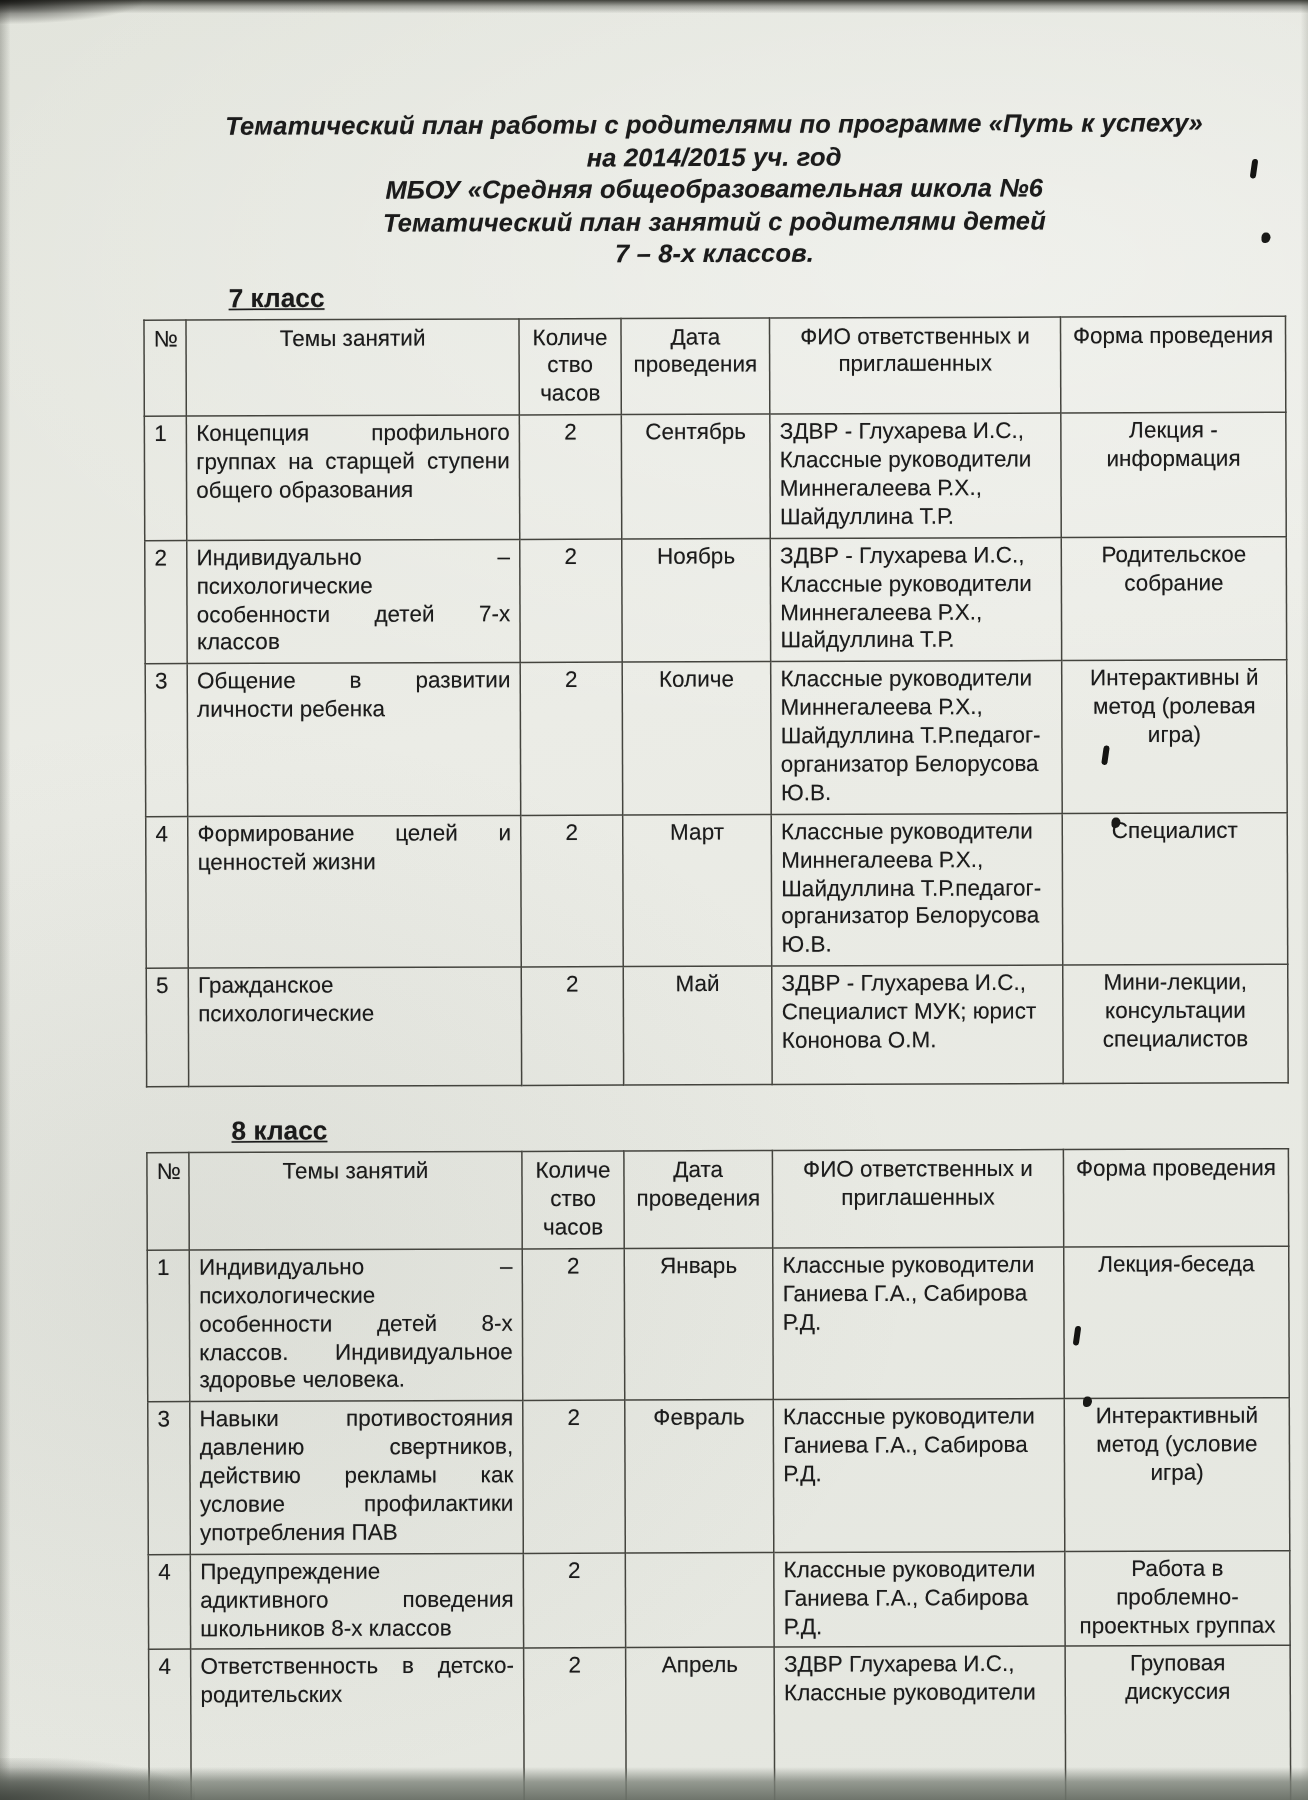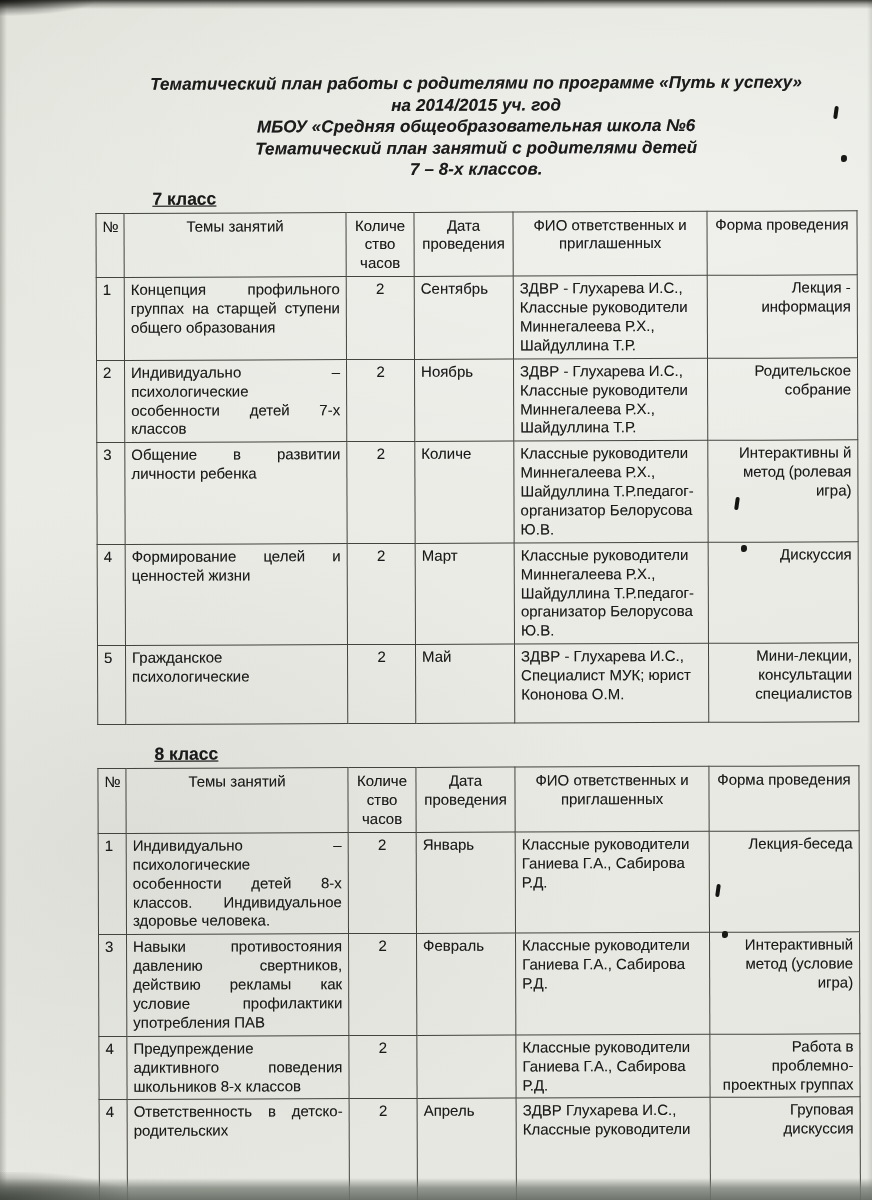--- a/index.html
+++ b/index.html
@@ -25,23 +25,23 @@
     margin:7px 0 3px 57px;font-size:17.5px;font-weight:700;text-decoration:underline;
   }
   .section-8 .sec-heading{margin-top:19px}
   table.plan{border-collapse:collapse;table-layout:fixed;width:761px;font-size:15px;line-height:1.26}
   .plan th,.plan td{border:1px solid #44443e;vertical-align:top;padding:3px 6px;font-weight:400;overflow:hidden}
   .plan th{text-align:center;padding-top:4px}
   .w-num{width:28px}.w-topic{width:222px}.w-hours{width:68px}.w-date{width:99px}.w-people{width:194px}.w-form{width:150px}
   .c-num{text-align:left;padding-left:4px}
   .c-topic{text-align:justify}
   .c-hours{text-align:center}
-  .c-date{}
+  .c-date{text-align:center}
   .c-people{text-align:left}
-  .c-form{text-align:right}
+  .c-form{text-align:center}
   tr.r-pad td{height:72px}
   tr.r-cut td{height:150px}
 
   
   .edge-top{position:absolute;left:0;top:0;width:100%;height:9px;z-index:6;
     background:linear-gradient(180deg, rgba(35,36,30,.85) 0%, rgba(35,36,30,.35) 45%, rgba(35,36,30,0) 100%);}
   .corner-tl{position:absolute;left:0;top:0;width:95px;height:16px;z-index:7;
     background:radial-gradient(ellipse at 0% 0%, rgba(20,20,18,.9), rgba(20,20,18,0) 72%);}
   .edge-bottom{position:absolute;left:0;bottom:0;width:100%;height:22px;z-index:6;
     background:linear-gradient(180deg, rgba(110,116,106,0) 0%, rgba(125,131,122,.78) 45%, rgba(104,110,101,.95) 100%);}
@@ -114,21 +114,21 @@
             <td class="c-date">Количе</td>
             <td class="c-people">Классные руководители Миннегалеева Р.Х., Шайдуллина Т.Р.педагог-организатор Белорусова Ю.В.</td>
             <td class="c-form">Интерактивны й метод (ролевая игра)</td>
           </tr>
           <tr>
             <td class="c-num">4</td>
             <td class="c-topic">Формирование целей и ценностей жизни</td>
             <td class="c-hours">2</td>
             <td class="c-date">Март</td>
             <td class="c-people">Классные руководители Миннегалеева Р.Х., Шайдуллина Т.Р.педагог-организатор Белорусова Ю.В.</td>
-            <td class="c-form">Дискуссия</td>
+            <td class="c-form">Специалист</td>
           </tr>
           <tr class="r-pad">
             <td class="c-num">5</td>
             <td class="c-topic">Гражданское психологические</td>
             <td class="c-hours">2</td>
             <td class="c-date">Май</td>
             <td class="c-people">ЗДВР - Глухарева И.С., Специалист МУК; юрист Кононова О.М.</td>
             <td class="c-form">Мини-лекции, консультации специалистов</td>
           </tr>
         </tbody>

